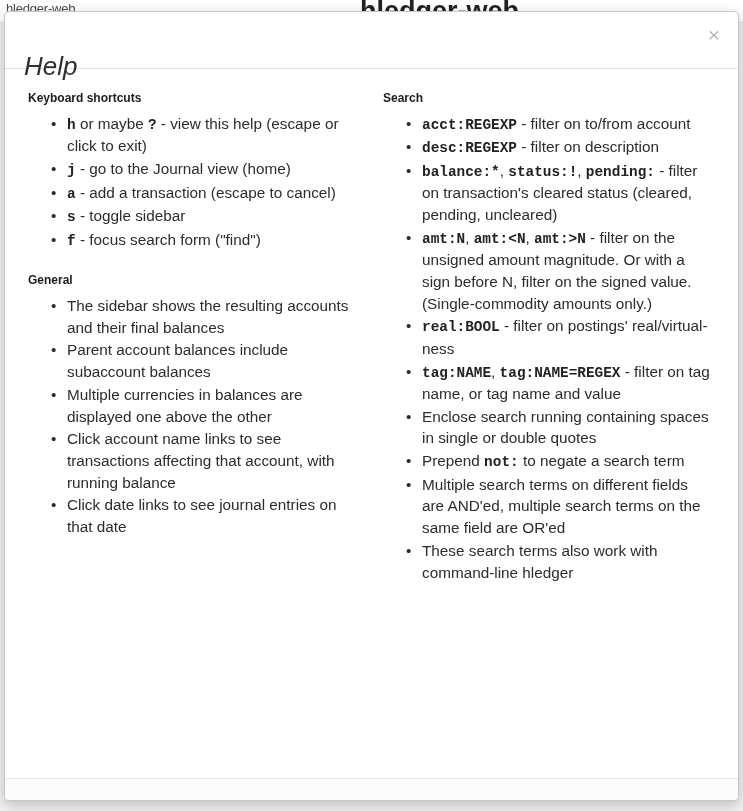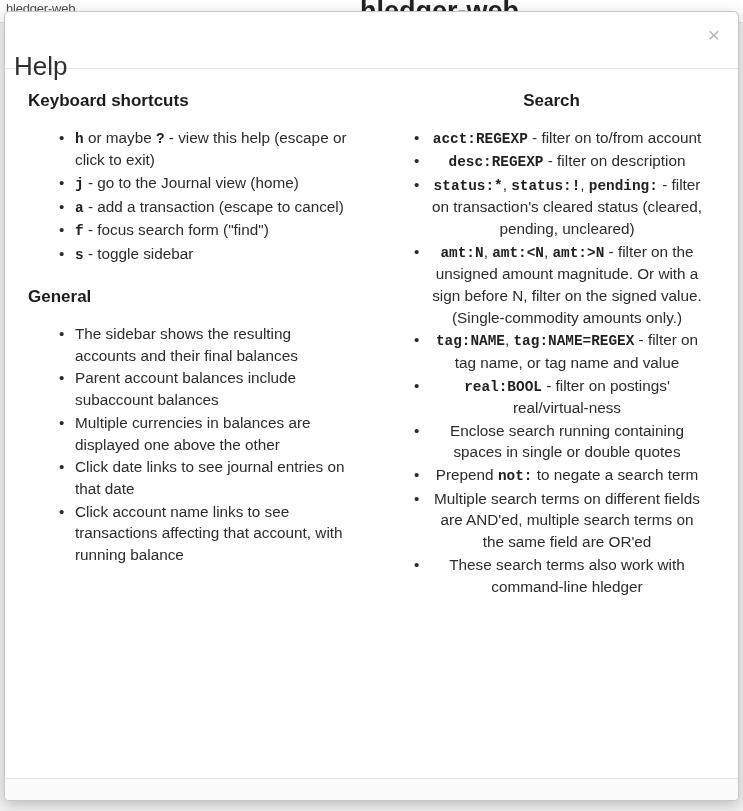--- a/index.html
+++ b/index.html
@@ -61,25 +61,26 @@
     overflow: hidden;
   }
   #modal-header {
     position: relative;
     height: 57px;
     border-bottom: 1px solid #e5e5e5;
     box-sizing: border-box;
   }
   #modal-title {
     position: absolute;
-    left: 9px;
+    left: 19px;
     top: 13px;
     font-size: 26px;
     color: #2f2f2f;
     font-weight: normal;
+    font-style: italic;
   }
   #modal-close {
     position: absolute;
     right: 18px;
     top: 12px;
     font-size: 21px;
     color: #b6b6b6;
     line-height: 1;
     cursor: pointer;
     background: none;
@@ -96,34 +97,33 @@
   }
   .col {
     box-sizing: border-box;
   }
   .col-left {
     width: 365px;
     padding-right: 14px;
   }
   .col-right {
     width: 352px;
-    text-align: center;
   }
   h4.section-title {
-    font-size: 17px;
+    font-size: 12px;
     font-weight: bold;
     color: #1d1d1d;
     margin: 6px 0 7px 5px;
   }
   h4.section-title.general {
     margin-top: 22px;
   }
   ul.bullets {
     list-style: none;
-    margin: 16px;
+    margin: 8px;
     padding: 0;
   }
   ul.bullets > li {
     position: relative;
     padding-left: 36px;
     margin-bottom: 1px;
     font-size: 15.3px;
     line-height: 1.42;
     color: #2c2c2c;
   }
@@ -169,43 +169,43 @@
     <button id="modal-close">×</button>
   </div>
 
   <div id="modal-body">
     <div class="col col-left">
       <h4 class="section-title">Keyboard shortcuts</h4>
       <ul class="bullets">
           <li><code>h</code> or maybe <code>?</code> - view this help (escape or click to exit)</li>
           <li><code>j</code> - go to the Journal view (home)</li>
           <li><code>a</code> - add a transaction (escape to cancel)</li>
+          <li><code>s</code> - toggle sidebar</li>
           <li><code>f</code> - focus search form ("find")</li>
-          <li><code>s</code> - toggle sidebar</li>
         </ul>
 
       <h4 class="section-title general">General</h4>
       <ul class="bullets">
           <li>The sidebar shows the resulting accounts and their final balances</li>
           <li>Parent account balances include subaccount balances</li>
           <li>Multiple currencies in balances are displayed one above the other</li>
+          <li>Click account name links to see transactions affecting that account, with running balance</li>
           <li>Click date links to see journal entries on that date</li>
-          <li>Click account name links to see transactions affecting that account, with running balance</li>
         </ul>
     </div>
 
     <div class="col col-right">
       <h4 class="section-title">Search</h4>
       <ul class="bullets">
           <li><code>acct:REGEXP</code> - filter on to/from account</li>
           <li><code>desc:REGEXP</code> - filter on description</li>
-          <li><code>status:*</code>, <code>status:!</code>, <code>pending:</code> - filter on transaction's cleared status (cleared, pending, uncleared)</li>
+          <li><code>balance:*</code>, <code>status:!</code>, <code>pending:</code> - filter on transaction's cleared status (cleared, pending, uncleared)</li>
           <li><code>amt:N</code>, <code>amt:&lt;N</code>, <code>amt:&gt;N</code> - filter on the unsigned amount magnitude. Or with a sign before N, filter on the signed value. (Single-commodity amounts only.)</li>
+          <li><code>real:BOOL</code> - filter on postings' real/virtual-ness</li>
           <li><code>tag:NAME</code>, <code>tag:NAME=REGEX</code> - filter on tag name, or tag name and value</li>
-          <li><code>real:BOOL</code> - filter on postings' real/virtual-ness</li>
           <li>Enclose search running containing spaces in single or double quotes</li>
           <li>Prepend <code>not:</code> to negate a search term</li>
           <li>Multiple search terms on different fields are AND'ed, multiple search terms on the same field are OR'ed</li>
           <li>These search terms also work with command-line hledger</li>
         </ul>
     </div>
   </div>
 
   <div id="modal-footer"></div>
 </div>

